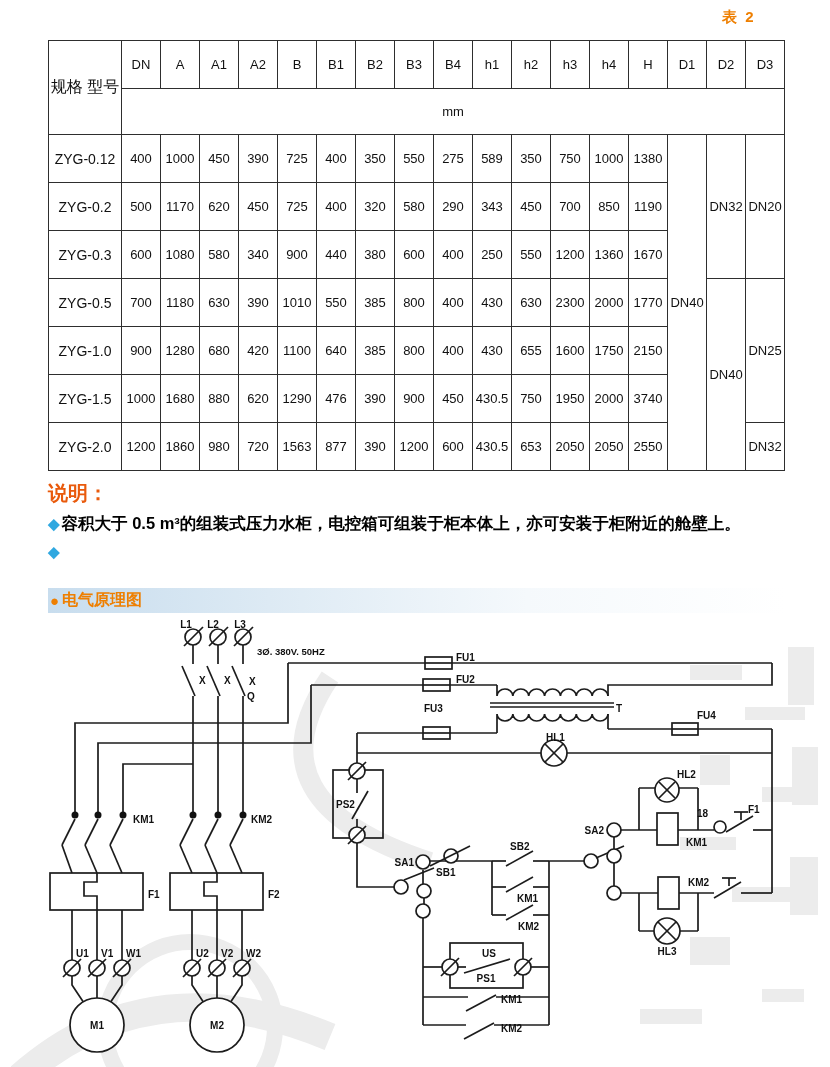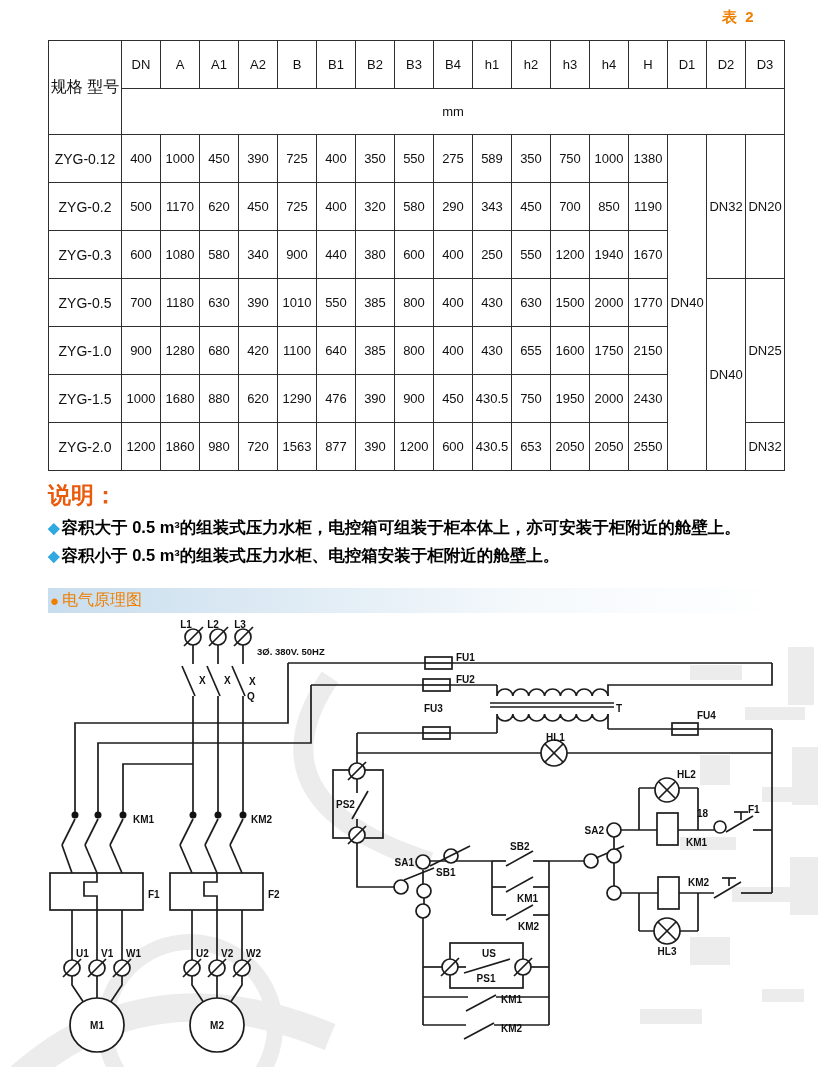--- a/index.html
+++ b/index.html
@@ -6,28 +6,28 @@
   .page{position:relative;width:830px;height:1067px;background:#fff;overflow:hidden;}
   .tag{position:absolute;left:722px;top:8px;width:60px;color:#ee7f01;font-weight:bold;font-size:15px;letter-spacing:2px;}
   table.spec{position:absolute;left:48px;top:40px;width:737px;border-collapse:collapse;table-layout:fixed;font-size:13px;color:#111;}
   table.spec th,table.spec td{border:1px solid #2e2e2e;text-align:center;padding:0;font-weight:normal;overflow:hidden;white-space:nowrap;}
   table.spec thead tr.hdr{height:48px;}
   table.spec thead tr.unit{height:46px;}
   table.spec tbody tr{height:48px;}
   th.corner{width:72px;text-align:left;vertical-align:middle;padding-left:3px;font-size:16px;}
   td.model{text-align:left;padding-left:4px;font-size:14px;}
   .notes{position:absolute;left:48px;top:480px;width:737px;color:#000;}
-  .notes-title{color:#e95a0c;font-weight:bold;font-size:23px;margin-bottom:4px;}
+  .notes-title{color:#e95a0c;font-weight:bold;font-size:20px;margin-bottom:4px;}
   .note-line{display:flex;align-items:flex-start;font-weight:bold;font-size:16.5px;line-height:25px;margin-bottom:3px;}
   .diamond{color:#30a8e0;margin-right:2px;flex:0 0 auto;font-size:15px;line-height:25px;}
   .section-bar{position:absolute;left:48px;top:588px;width:737px;height:25px;
     background:linear-gradient(90deg,#c8ddee 0%,#ddeaf4 30%,#f5f9fc 65%,#fff 100%);
     display:flex;align-items:center;}
   .section-dot{color:#ee7f01;font-size:15px;margin:0 3px 0 2px;}
-  .section-title{color:#ee7f01;font-weight:normal;font-size:16px;}
+  .section-title{color:#ee7f01;font-weight:bold;font-size:16px;}
   svg.schematic{position:absolute;left:0;top:607px;}
   svg .lbl{font-family:"Liberation Sans",sans-serif;font-size:10px;font-weight:bold;fill:#111;}
   svg .lbl.small{font-size:9.5px;}
 </style>
 </head>
 <body>
 
 <div class="page">
 
   <div class="tag">表 2</div>
@@ -103,37 +103,37 @@
           <td>580</td>
           <td>340</td>
           <td>900</td>
           <td>440</td>
           <td>380</td>
           <td>600</td>
           <td>400</td>
           <td>250</td>
           <td>550</td>
           <td>1200</td>
-          <td>1940</td>
+          <td>1360</td>
           <td>1670</td>
         </tr>
         <tr>
           <td class="model">ZYG-0.5</td>
           <td>700</td>
           <td>1180</td>
           <td>630</td>
           <td>390</td>
           <td>1010</td>
           <td>550</td>
           <td>385</td>
           <td>800</td>
           <td>400</td>
           <td>430</td>
           <td>630</td>
-          <td>1500</td>
+          <td>2300</td>
           <td>2000</td>
           <td>1770</td>
           <td rowspan="4">DN40</td>
           <td rowspan="3">DN25</td>
         </tr>
         <tr>
           <td class="model">ZYG-1.0</td>
           <td>900</td>
           <td>1280</td>
           <td>680</td>
@@ -157,21 +157,21 @@
           <td>620</td>
           <td>1290</td>
           <td>476</td>
           <td>390</td>
           <td>900</td>
           <td>450</td>
           <td>430.5</td>
           <td>750</td>
           <td>1950</td>
           <td>2000</td>
-          <td>2430</td>
+          <td>3740</td>
         </tr>
         <tr>
           <td class="model">ZYG-2.0</td>
           <td>1200</td>
           <td>1860</td>
           <td>980</td>
           <td>720</td>
           <td>1563</td>
           <td>877</td>
           <td>390</td>
@@ -188,21 +188,20 @@
   </table>
 
   <div class="notes">
     <div class="notes-title">说明：</div>
     <div class="note-line">
       <span class="diamond">◆</span>
       <span>容积大于 0.5 m³的组装式压力水柜，电控箱可组装于柜本体上，亦可安装于柜附近的舱壁上。</span>
     </div>
     <div class="note-line">
       <span class="diamond">◆</span>
-      <span>容积小于 0.5 m³的组装式压力水柜、电控箱安装于柜附近的舱壁上。</span>
     </div>
   </div>
 
   <div class="section-bar">
     <span class="section-dot">●</span>
     <span class="section-title">电气原理图</span>
   </div>
 
   <svg class="schematic" width="830" height="460" viewBox="0 0 830 460">
 

